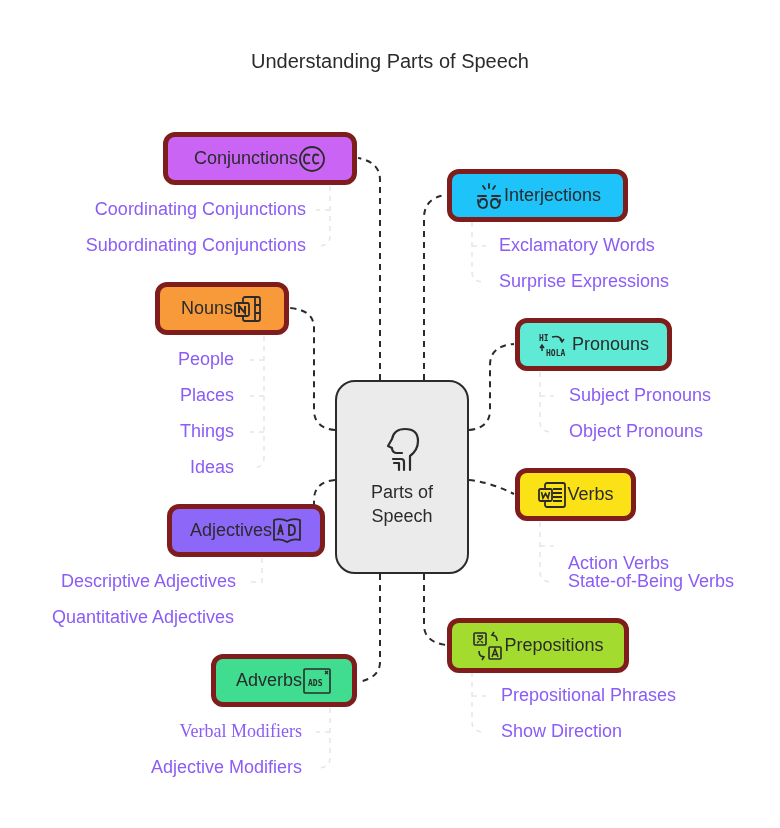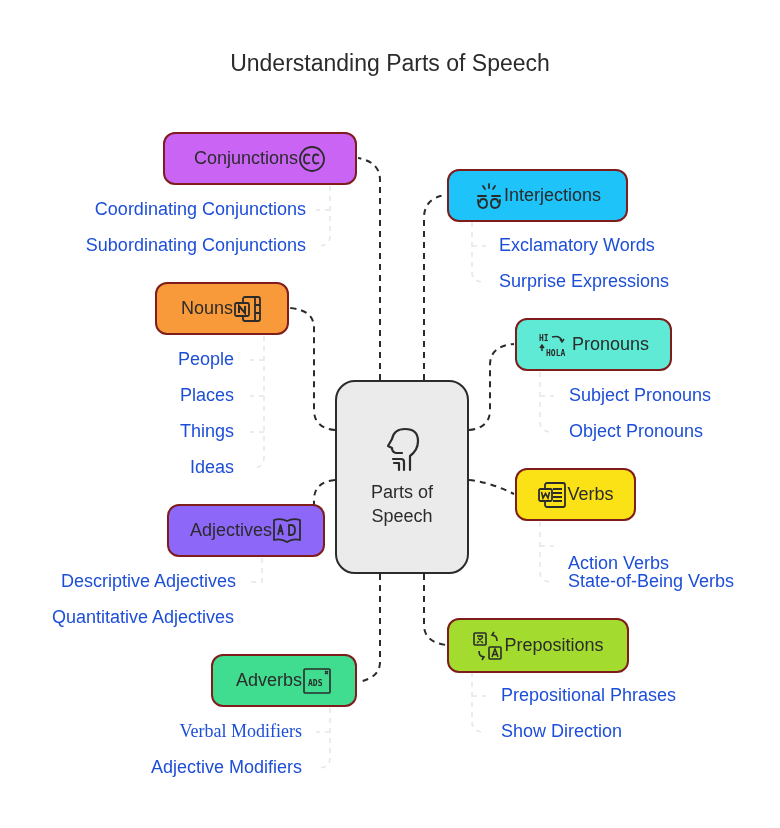--- a/index.html
+++ b/index.html
@@ -1,29 +1,29 @@
 <!DOCTYPE html>
 <html><head>
   <meta charset="utf-8">
   <style>
     html, body { margin: 0; padding: 0; background: #ffffff; }
     body { width: 780px; height: 828px; position: relative; overflow: hidden;
            font-family: "Liberation Sans", "DejaVu Sans", sans-serif; color: #2b2b2b; }
     #title { position: absolute; left: 0; width: 780px; top: 50px; text-align: center;
-             font-size: 23px; color: #2b2b2b; }
+             font-size: 20px; color: #2b2b2b; }
     svg#links { position: absolute; left: 0; top: 0; width: 780px; height: 828px; }
-    .node { position: absolute; box-sizing: border-box; border: 2px solid #7f1d1d;
+    .node { position: absolute; box-sizing: border-box; border: 5px solid #7f1d1d;
             border-radius: 12px; display: flex; align-items: center; justify-content: center;
             font-size: 18px; color: #2b2b2b; }
     .node .icon { display: inline-flex; align-items: center; justify-content: center; }
     .center { position: absolute; left: 335px; top: 380px; width: 134px; height: 194px;
               box-sizing: border-box; border: 2px solid #2b2b2b; border-radius: 20px;
               background: #ebebeb; display: flex; flex-direction: column; align-items: center;
               justify-content: center; font-size: 18px; line-height: 24px; text-align: center; }
-    .leaf { position: absolute; font-size: 18px; color: #1d4ed8; white-space: nowrap; }
+    .leaf { position: absolute; font-size: 18px; color: #8b5cf6; white-space: nowrap; }
     .leaf.right-align { text-align: right; }
   </style>
 </head>
 <body>
 
 <div id="title">Understanding Parts of Speech</div>
 
 <svg id="links">
   <g fill="none" stroke="#2b2b2b" stroke-width="2" stroke-dasharray="6 5">
 

